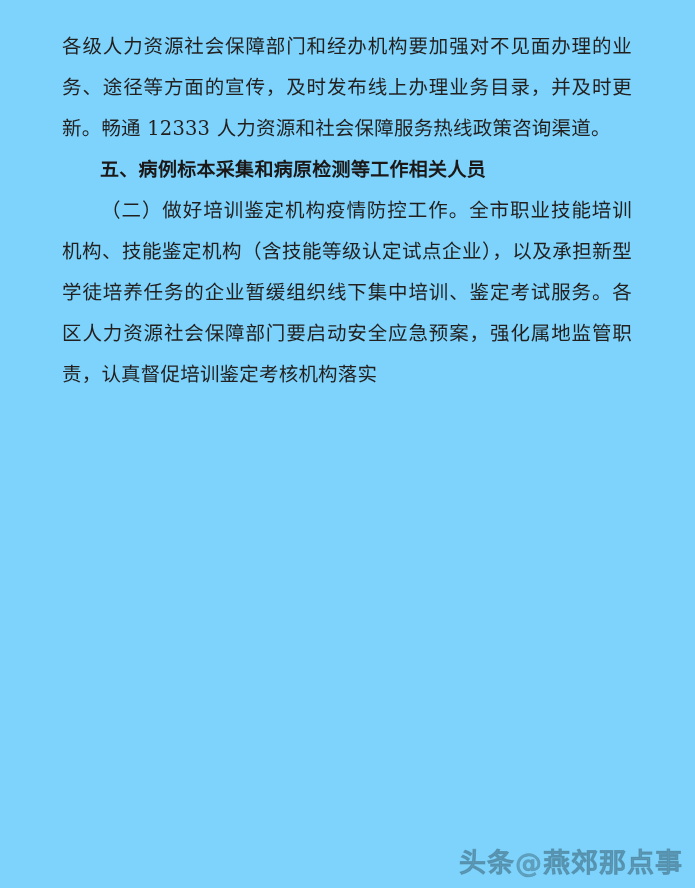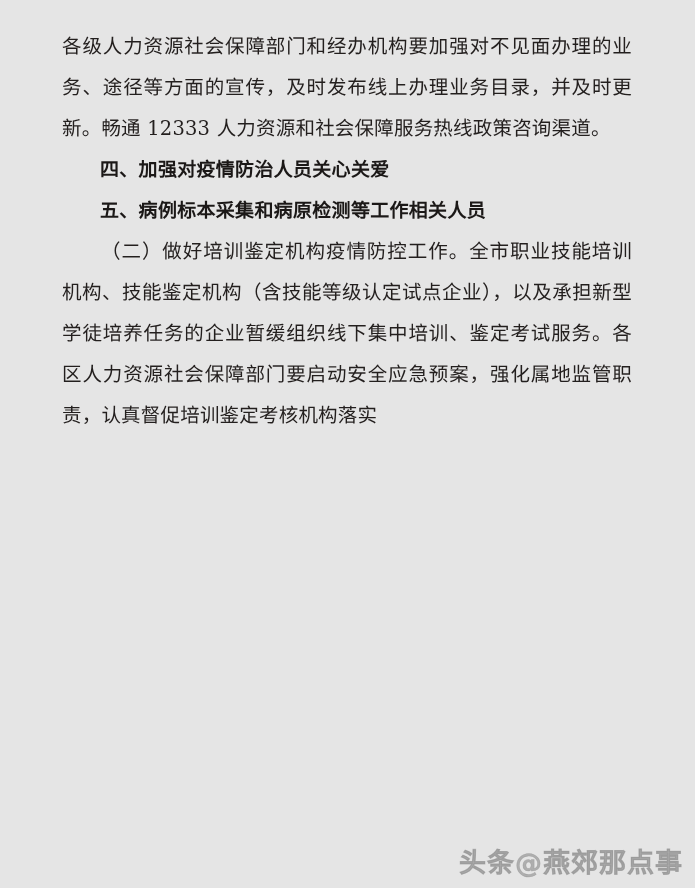--- a/index.html
+++ b/index.html
@@ -7,21 +7,21 @@
     padding: 0;
     background: #ffffff;
   }
   body {
     font-family: "DejaVu Serif", "Liberation Serif", serif;
   }
   .page {
     position: relative;
     width: 695px;
     height: 888px;
-    background: #e5e5e5;
+    background: #7dd3fc;
     overflow: hidden;
   }
   .doc-body {
     position: absolute;
     left: 62px;
     top: 0;
     width: 570px;
     padding-top: 26px;
     box-sizing: border-box;
   }
@@ -68,21 +68,20 @@
 </style>
 </head>
 <body>
 
 <div class="page">
 
   <div class="doc-body">
 
     <p class="para no-indent">各级人力资源社会保障部门和经办机构要加强对不见面办理的业务、途径等方面的宣传，及时发布线上办理业务目录，并及时更新。畅通 12333 人力资源和社会保障服务热线政策咨询渠道。</p>
 
-    <p class="heading">四、加强对疫情防治人员关心关爱</p>
 
 
 
     <p class="heading">五、病例标本采集和病原检测等工作相关人员</p>
 
 
     <p class="para">（二）做好培训鉴定机构疫情防控工作。全市职业技能培训机构、技能鉴定机构（含技能等级认定试点企业），以及承担新型学徒培养任务的企业暂缓组织线下集中培训、鉴定考试服务。各区人力资源社会保障部门要启动安全应急预案，强化属地监管职责，认真督促培训鉴定考核机构落实</p>
 
   </div>
 

